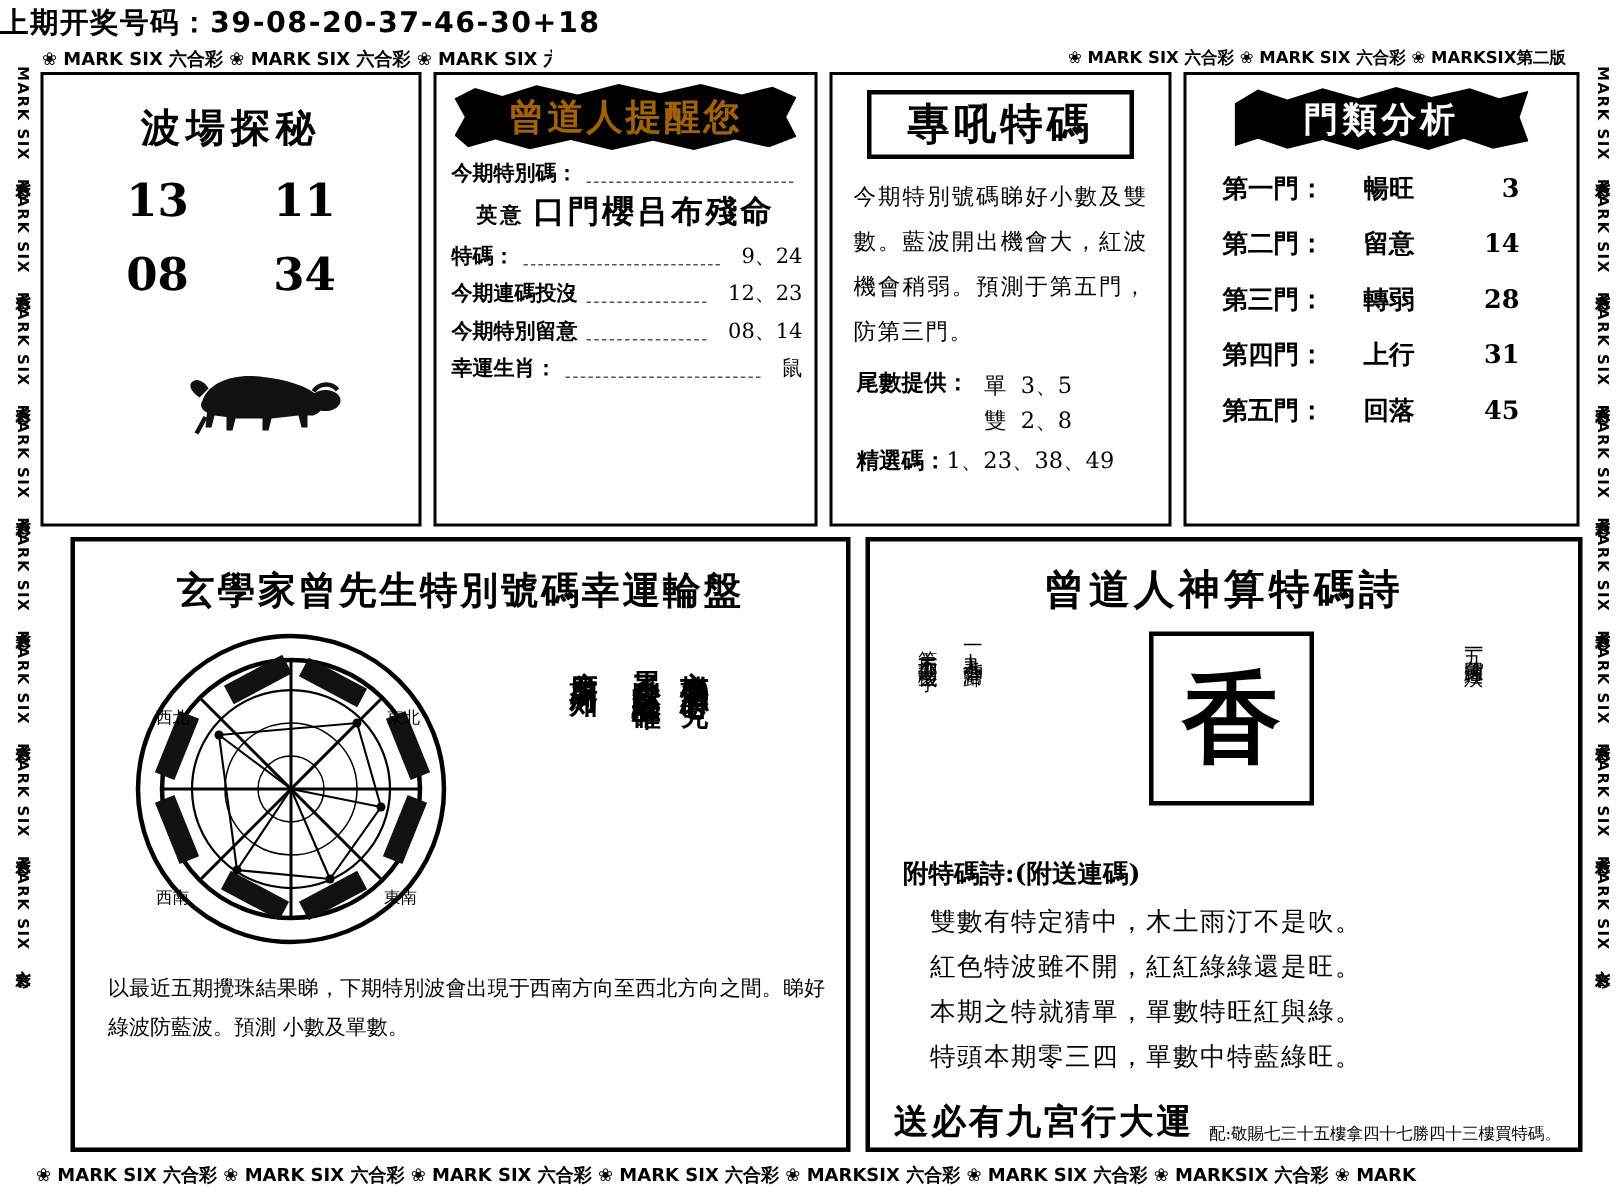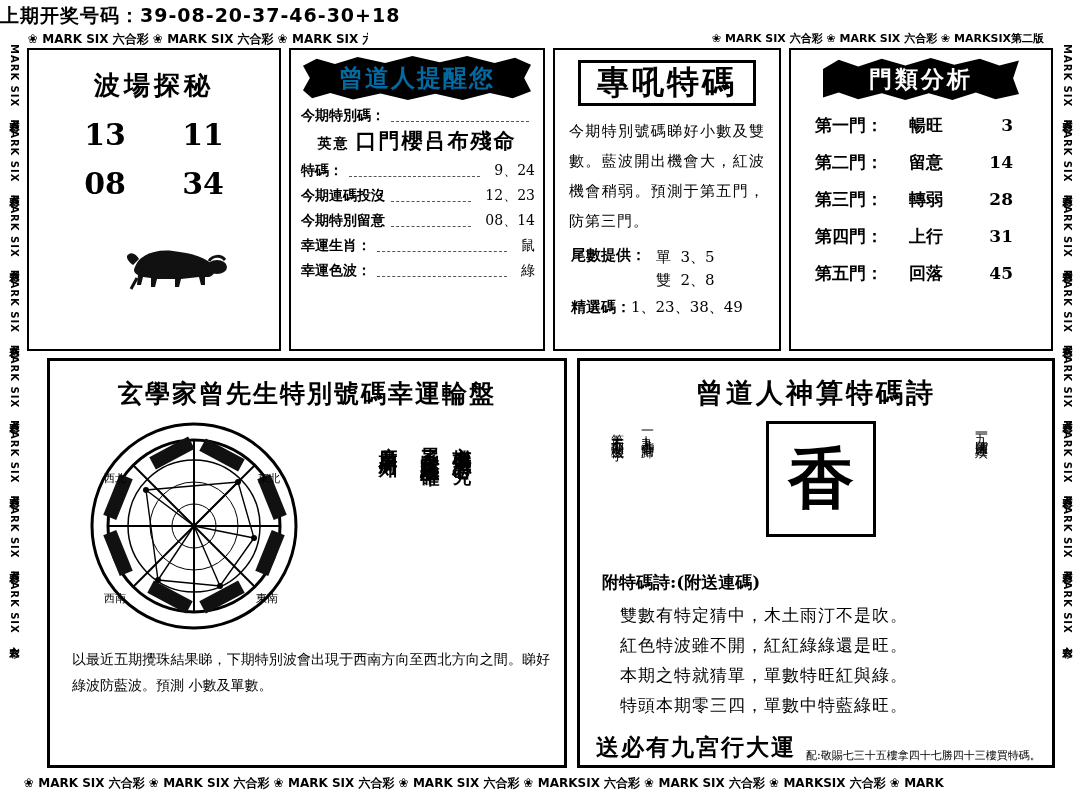--- a/index.html
+++ b/index.html
@@ -71,40 +71,40 @@
   #box1 .b1nums{margin-top:14px;}
   #box1 .b1row{display:flex;justify-content:center;gap:46px;font-size:30px;font-weight:bold;margin:10px 0 14px 0;}
   #box1 .b1row span{display:inline-block;width:52px;text-align:center;}
   #box1 .oxwrap{position:relative;height:90px;}
   #box1 .ox{position:absolute;left:92px;top:22px;}
 
   
   #box2{left:289px;top:48px;width:256px;height:303px;}
   .banner2{
     position:relative;margin:6px auto 0 auto;width:228px;height:44px;
-    background:#000;color:#0369a1;
+    background:#000;color:#a16207;
     display:flex;align-items:center;justify-content:center;
     font-weight:bold;font-size:24px;letter-spacing:2px;
     clip-path:polygon(0% 22%,6% 6%,14% 18%,24% 2%,36% 16%,48% 0%,60% 14%,72% 0%,84% 16%,93% 4%,100% 20%,97% 50%,100% 80%,92% 96%,82% 84%,70% 100%,58% 86%,46% 100%,34% 85%,22% 99%,12% 84%,4% 96%,0% 78%,3% 50%);
   }
   .kv{display:flex;align-items:center;font-size:14px;margin:7px 8px 0 10px;}
   .kv .k{font-weight:bold;white-space:nowrap;}
   .kv .v{margin-left:8px;}
   .phrase{
     text-align:center;font-weight:bold;font-size:21px;letter-spacing:2px;margin-top:2px;
   }
   .phrase .small{font-size:14px;margin-right:6px;}
   .dashed{border-bottom:1px dashed #555;flex:1;margin:0 6px;height:10px;}
 
   
   #box3{left:553px;top:48px;width:228px;height:303px;}
   .banner3{
     margin:10px auto 0 auto;width:172px;height:40px;border:3px solid #000;
     display:flex;align-items:center;justify-content:center;
-    font-weight:bold;font-size:32px;letter-spacing:3px;
+    font-weight:bold;font-size:28px;letter-spacing:3px;
   }
   .p3{font-size:15px;line-height:30px;margin:10px 14px 0 14px;text-align:justify;letter-spacing:1px;}
   .tail{display:flex;font-size:15px;margin:10px 14px 0 16px;}
   .tail .tl{font-weight:bold;white-space:nowrap;}
   .tail .tr div{line-height:23px;margin-left:10px;}
   .pick{font-size:15px;margin:6px 14px 0 16px;}
   .pick .pl{font-weight:bold;}
 
   
   #box4{left:789px;top:48px;width:264px;height:303px;}
@@ -224,25 +224,20 @@
       <span class="dashed"></span>
       <span class="v">08、14</span>
     </div>
 
     <div class="kv">
       <span class="k">幸運生肖：</span>
       <span class="dashed"></span>
       <span class="v">鼠</span>
     </div>
 
-    <div class="kv">
-      <span class="k">幸運色波：</span>
-      <span class="dashed"></span>
-      <span class="v">綠</span>
-    </div>
   </div>
 
   <div class="box" id="box3">
     <div class="banner3">專吼特碼</div>
     <div class="p3">今期特別號碼睇好小數及雙數。藍波開出機會大，紅波機會稍弱。預測于第五門，防第三門。</div>
     <div class="tail">
       <span class="tl">尾數提供：</span>
       <span class="tr">
         <div><span>單</span>&nbsp;&nbsp;<span>3、5</span></div>
         <div><span>雙</span>&nbsp;&nbsp;<span>2、8</span></div>

